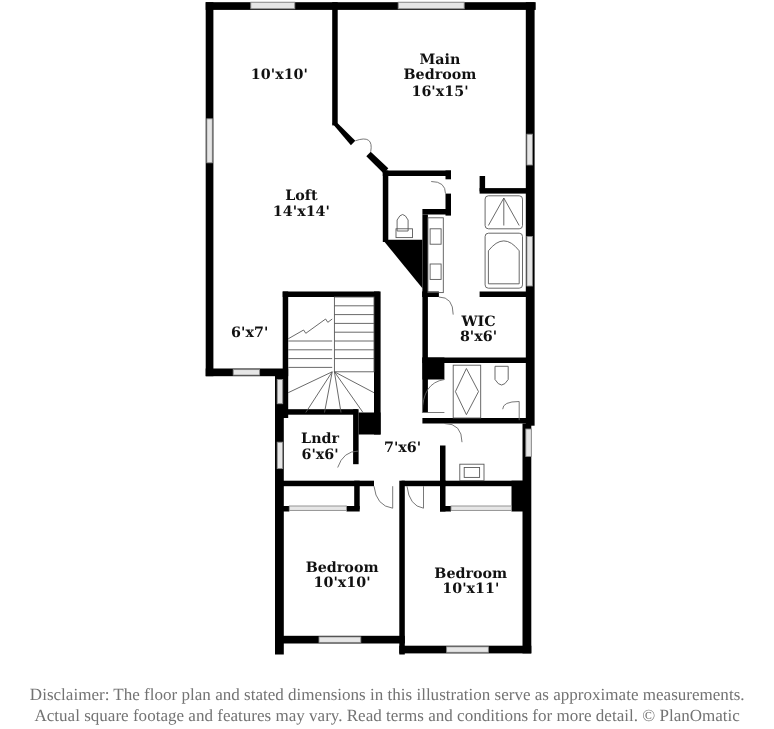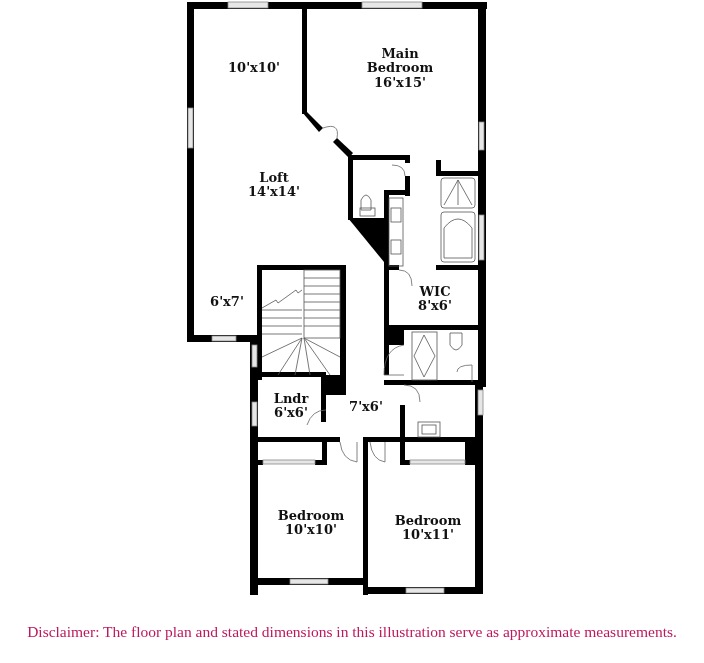--- a/index.html
+++ b/index.html
@@ -4,21 +4,21 @@
 <style>
   html, body { margin:0; padding:0; background:#ffffff; }
   body { width:704px; height:663px; position:relative; overflow:hidden; }
   #plan { position:absolute; left:0; top:0; width:704px; height:610px; }
   .room-label { font-family:"DejaVu Serif", serif; font-weight:bold; font-size:13px; fill:#111; text-anchor:middle; }
   .wall { fill:#000; }
   .win { fill:#e6e6e6; stroke:#888; stroke-width:0.8; }
   .fix { fill:none; stroke:#555; stroke-width:0.8; }
   .door { fill:none; stroke:#666; stroke-width:0.8; }
   .disclaimer { position:absolute; left:0; top:622px; width:704px; text-align:center;
-    font-family:"Liberation Serif", serif; font-size:15.5px; line-height:19px; color:#be185d; }
+    font-family:"Liberation Serif", serif; font-size:15.5px; line-height:19px; color:#737373; }
 </style>
 </head>
 <body>
 
 <svg id="plan" viewBox="0 0 704 610" xmlns="http://www.w3.org/2000/svg">
 
   <g>
 
     <rect class="wall" x="187" y="2" width="300" height="7"></rect>
 
@@ -170,13 +170,14 @@
     <text class="room-label" x="311" y="520">Bedroom</text>
     <text class="room-label" x="311" y="534">10'x10'</text>
 
     <text class="room-label" x="428" y="525">Bedroom</text>
     <text class="room-label" x="428" y="539">10'x11'</text>
   </g>
 </svg>
 
 <div class="disclaimer">
   <div>Disclaimer: The floor plan and stated dimensions in this illustration serve as approximate measurements.</div>
+  <div>Actual square footage and features may vary. Read terms and conditions for more detail. © PlanOmatic</div>
 </div>
 
 </body></html>

